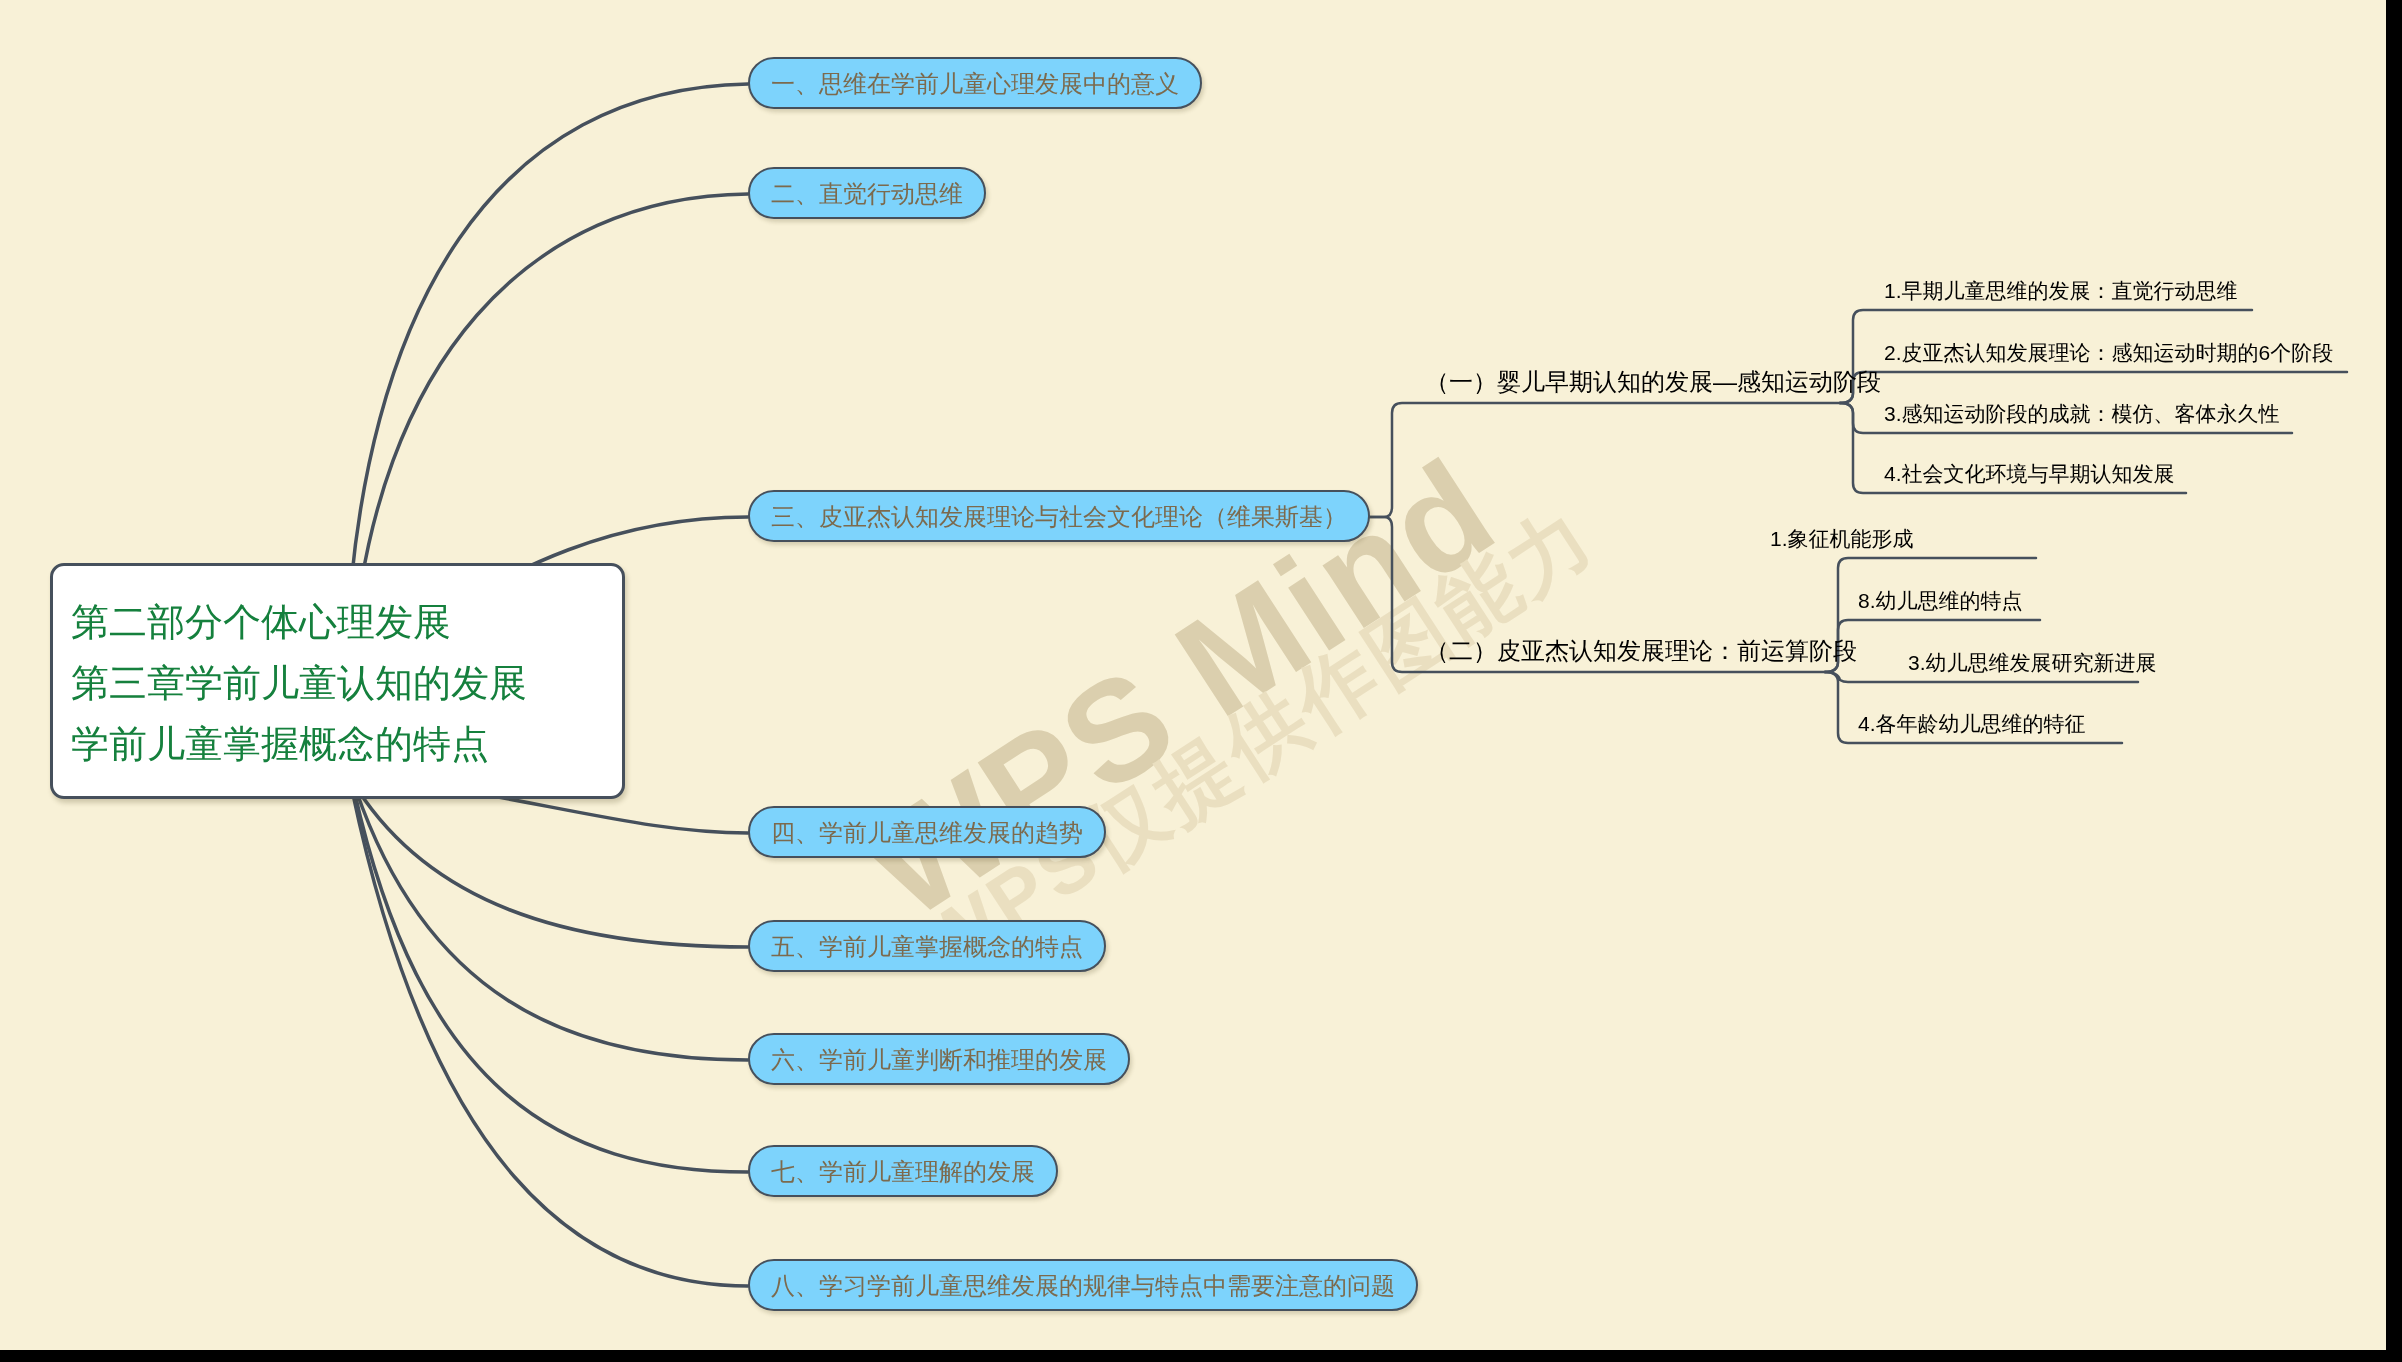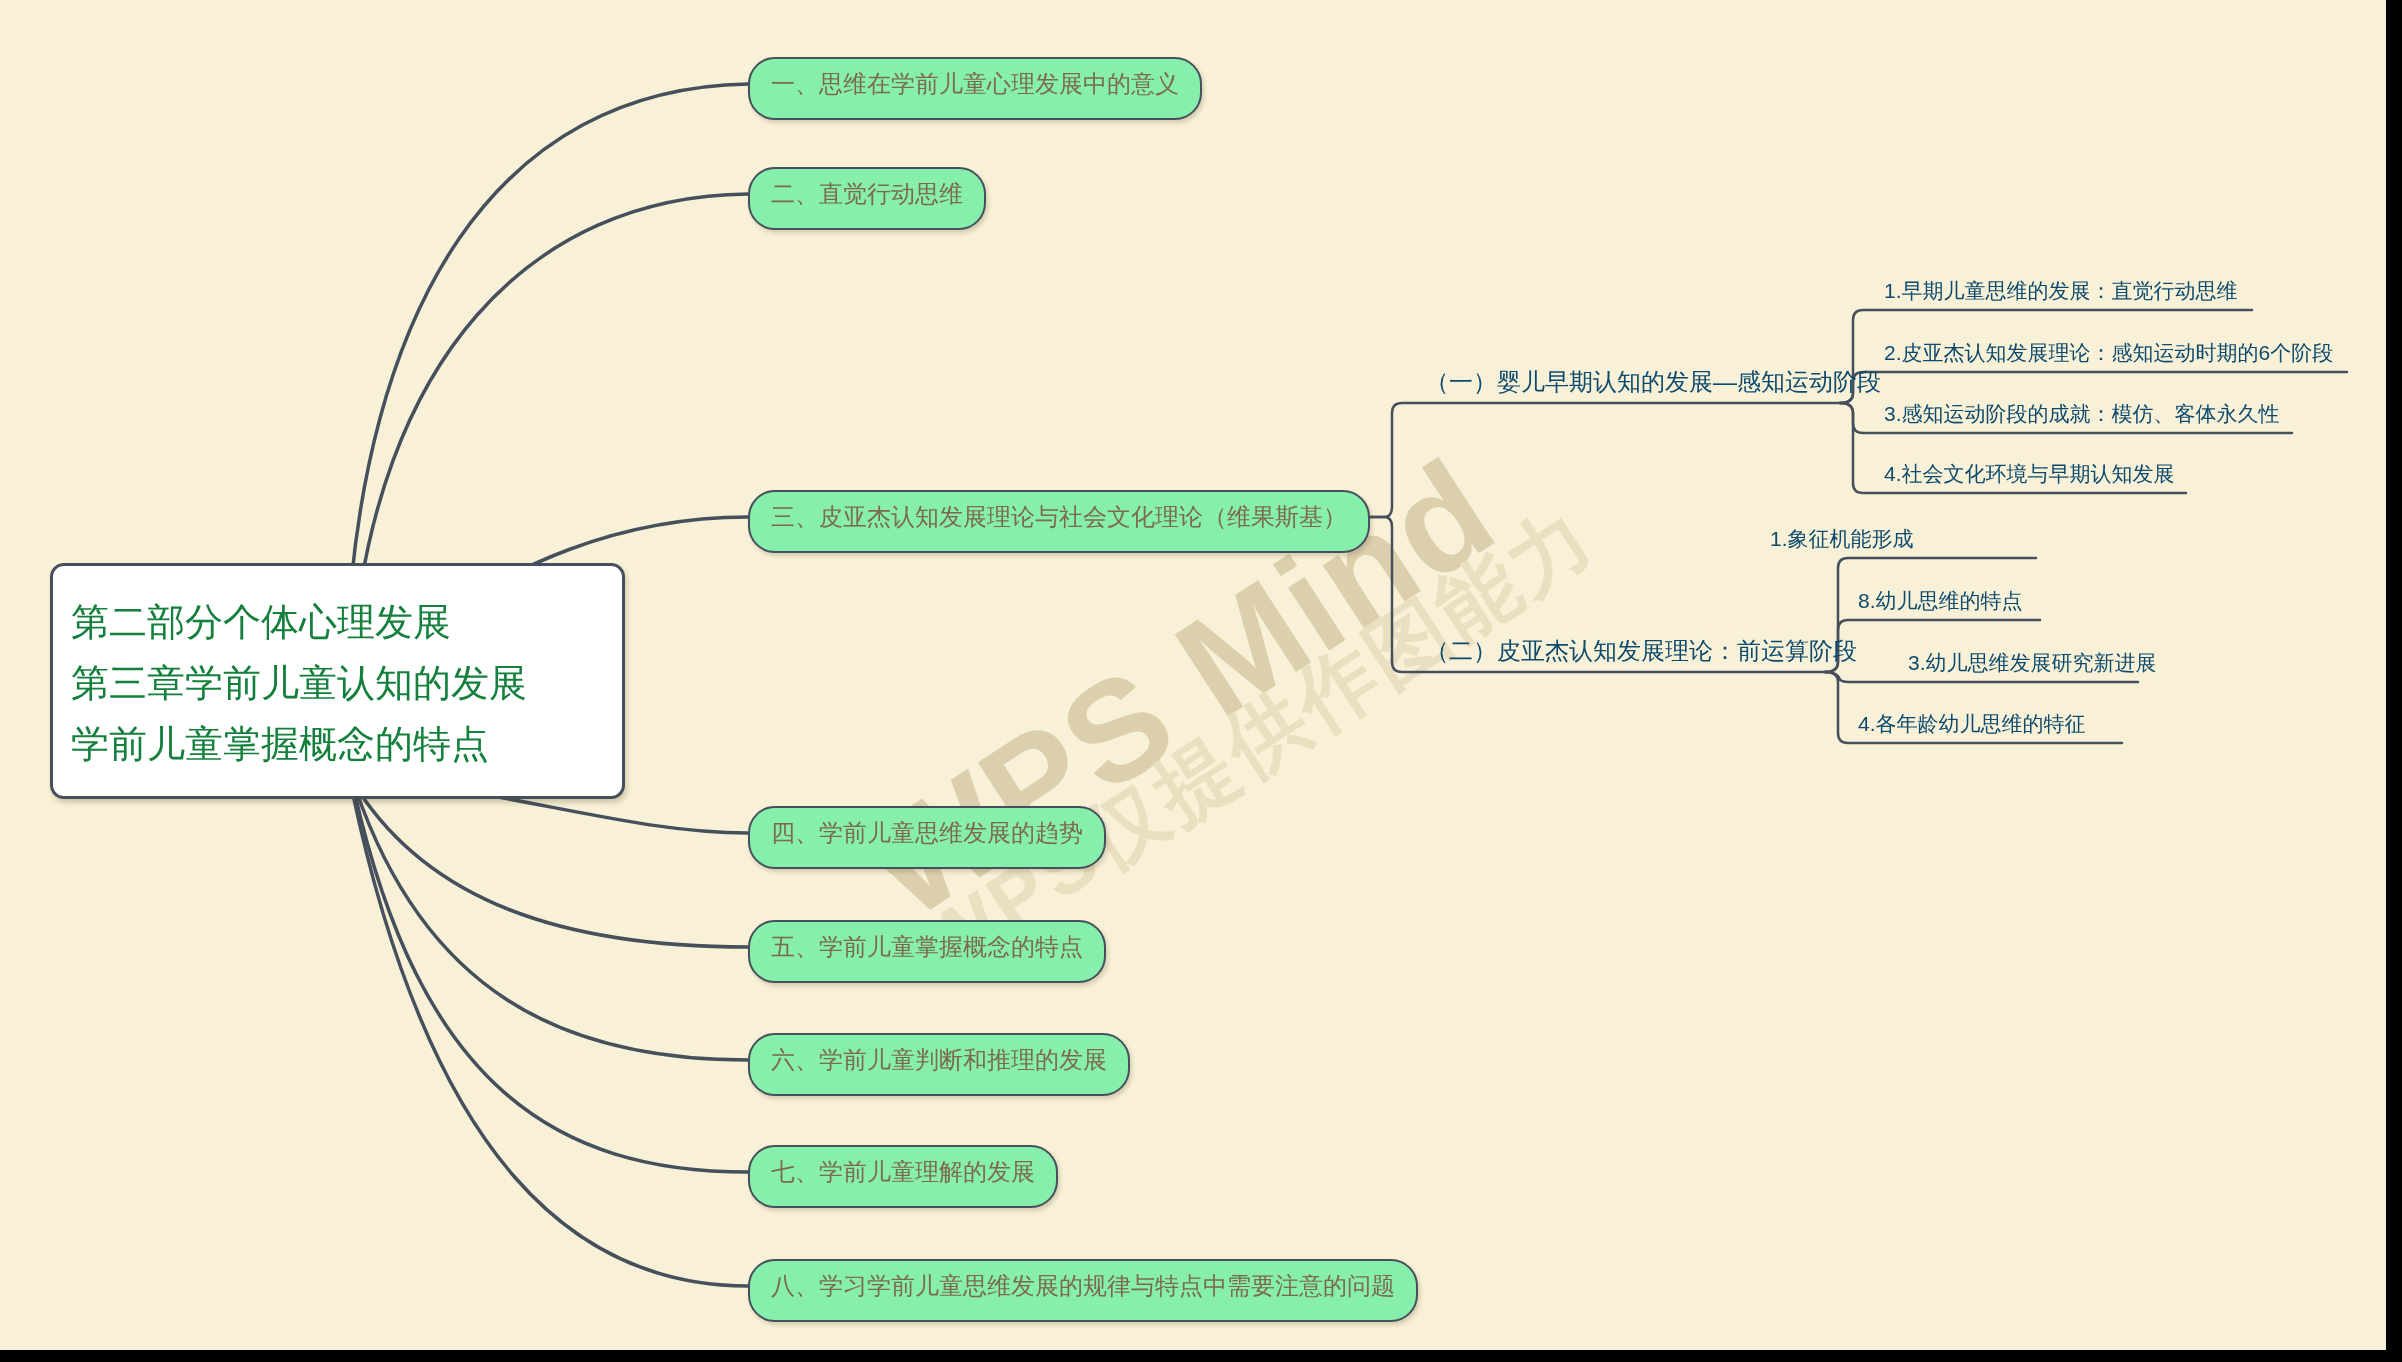--- a/index.html
+++ b/index.html
@@ -25,26 +25,26 @@
   .edge{fill:none;stroke:#46505c;stroke-width:3.5;stroke-linecap:round;}
   .bracket{fill:none;stroke:#46505c;stroke-width:2.5;stroke-linecap:round;}
   
   .root-box{
     position:absolute;left:50px;top:563px;width:575px;height:236px;
     box-sizing:border-box;background:#fff;border:3px solid #46505c;border-radius:14px;
     padding:26px 0 0 18px;color:#15803d;font-size:38px;line-height:61px;
     box-shadow:2px 4px 5px rgba(70,60,20,.22);
   }
   .pill{
-    position:absolute;left:748px;height:63px;box-sizing:border-box;
-    background:#86efac;border:2px solid #46505c;border-radius:27px;
+    position:absolute;left:748px;height:52px;box-sizing:border-box;
+    background:#7dd3fc;border:2px solid #46505c;border-radius:27px;
     padding:0 21px;line-height:50px;font-size:24px;color:#7c6a4d;white-space:nowrap;
     box-shadow:2px 3px 4px rgba(70,60,20,.20);
   }
-  .lbl{position:absolute;color:#0c4a6e;white-space:nowrap;}
+  .lbl{position:absolute;color:#000000;white-space:nowrap;}
   .lbl-l2{font-size:24px;line-height:30px;}
   .lbl-l3{font-size:21px;line-height:26px;}
   
   .bar{position:absolute;background:#000;}
   .bar-right{left:2386px;top:0;width:16px;height:1362px;}
   .bar-bottom{left:0;top:1350px;width:2402px;height:12px;}
 </style>
 </head>
 <body>
 

